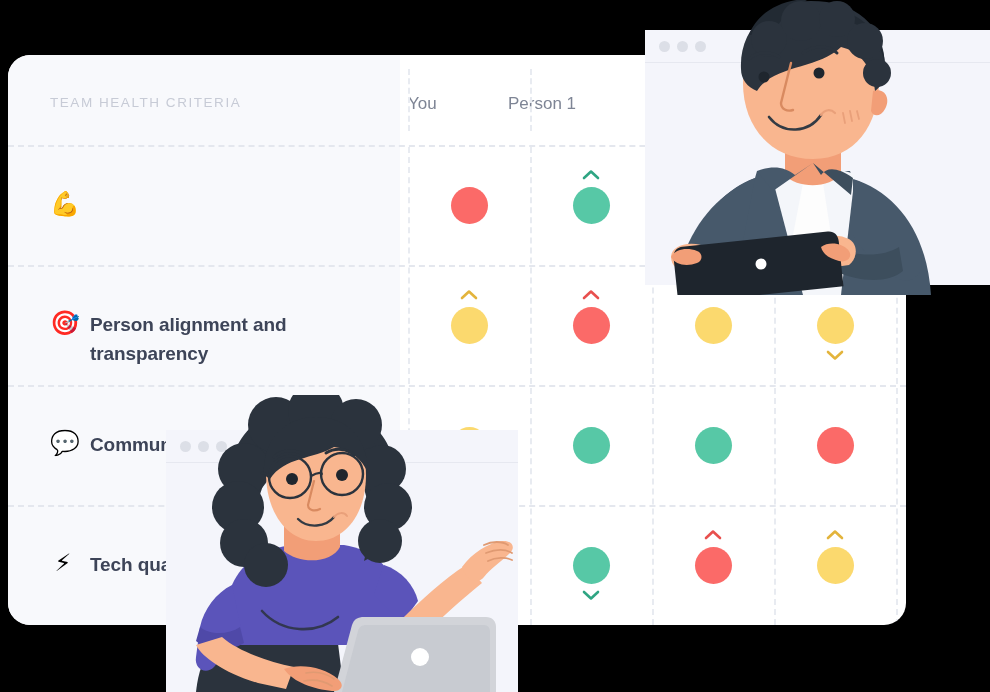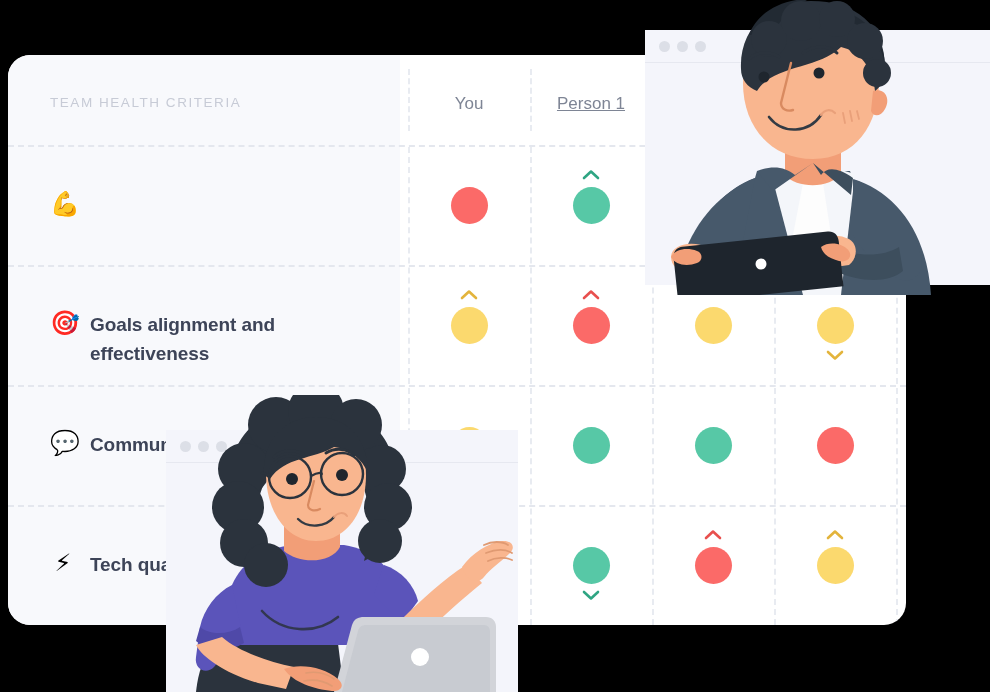--- a/index.html
+++ b/index.html
@@ -19,21 +19,21 @@
 
   
   .thead{position:absolute;left:0;top:0;width:898px;height:90px;}
   .th-criteria{
     position:absolute;left:42px;top:40px;
     font-size:13.5px;letter-spacing:1.55px;font-weight:400;
     color:#c7cbd6;text-transform:uppercase;white-space:nowrap;
   }
   .th-col{
     position:absolute;top:38px;height:22px;line-height:22px;
-    font-size:17px;color:#7e8595;text-align:center;white-space:nowrap;
+    font-size:17px;color:#7e8595;white-space:nowrap;
   }
 
   
   .hrule{
     position:absolute;left:0;width:898px;height:0;
     border-top:2px dashed #e4e7ee;
   }
   .vrule{
     position:absolute;width:0;border-left:2px dashed #e8ebf1;
   }
@@ -83,42 +83,42 @@
 <body>
 
 <div id="stage">
 
   <div class="card">
     <div class="card-left-bg"></div>
 
     <div class="thead">
       <div class="th-criteria">TEAM HEALTH CRITERIA</div>
       <div class="th-col" style="left:400px;width:122px;">You</div>
-      <div class="th-col" style="left:522px;width:122px;text-decoration:underline;">Person 1</div>
+      <div class="th-col" style="left:500px;width:122px;">Person 1</div>
     </div>
 
     <div class="hrule" style="top:90px;"></div>
     <div class="hrule" style="top:210px;"></div>
     <div class="hrule" style="top:330px;"></div>
     <div class="hrule" style="top:450px;"></div>
 
     <div class="vrule head" style="left:400px;"></div>
     <div class="vrule head" style="left:522px;"></div>
     <div class="vrule body" style="left:400px;"></div>
     <div class="vrule body" style="left:522px;"></div>
     <div class="vrule body" style="left:644px;"></div>
     <div class="vrule body" style="left:766px;"></div>
     <div class="vrule body" style="left:888px;"></div>
 
     <div class="crit" style="top:136px;">
       <span class="emo">💪</span>
     </div>
     <div class="crit" style="top:255px;">
       <span class="emo">🎯</span>
-      <span class="lbl" style="max-width:232px;display:block;">Goals alignment and effectiveness</span>
+      <span class="lbl" style="max-width:232px;display:block;">Person alignment and transparency</span>
     </div>
     <div class="crit" style="top:375px;">
       <span class="emo">💬</span>
       <span class="lbl">Communication</span>
     </div>
     <div class="crit" style="top:495px;">
       <span class="emo">⚡</span>
       <span class="lbl">Tech quality</span>
     </div>
 

